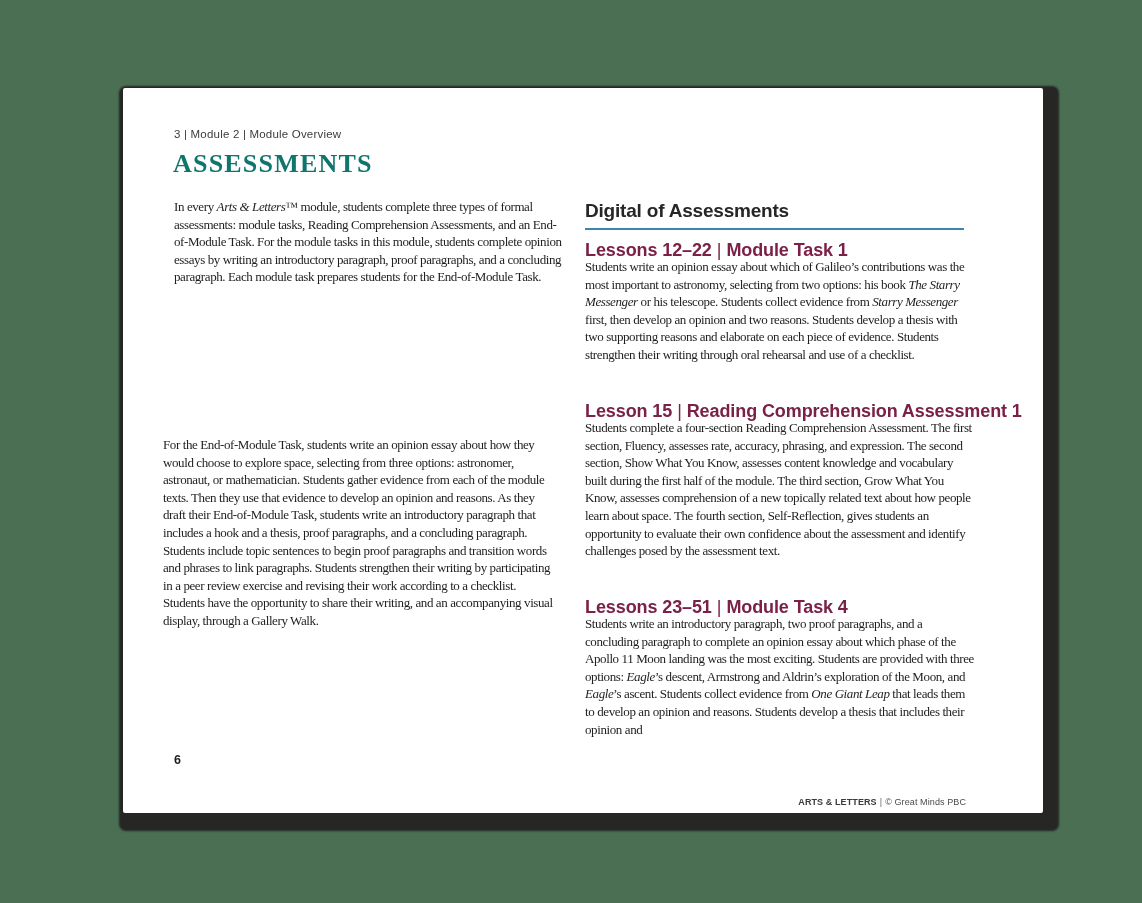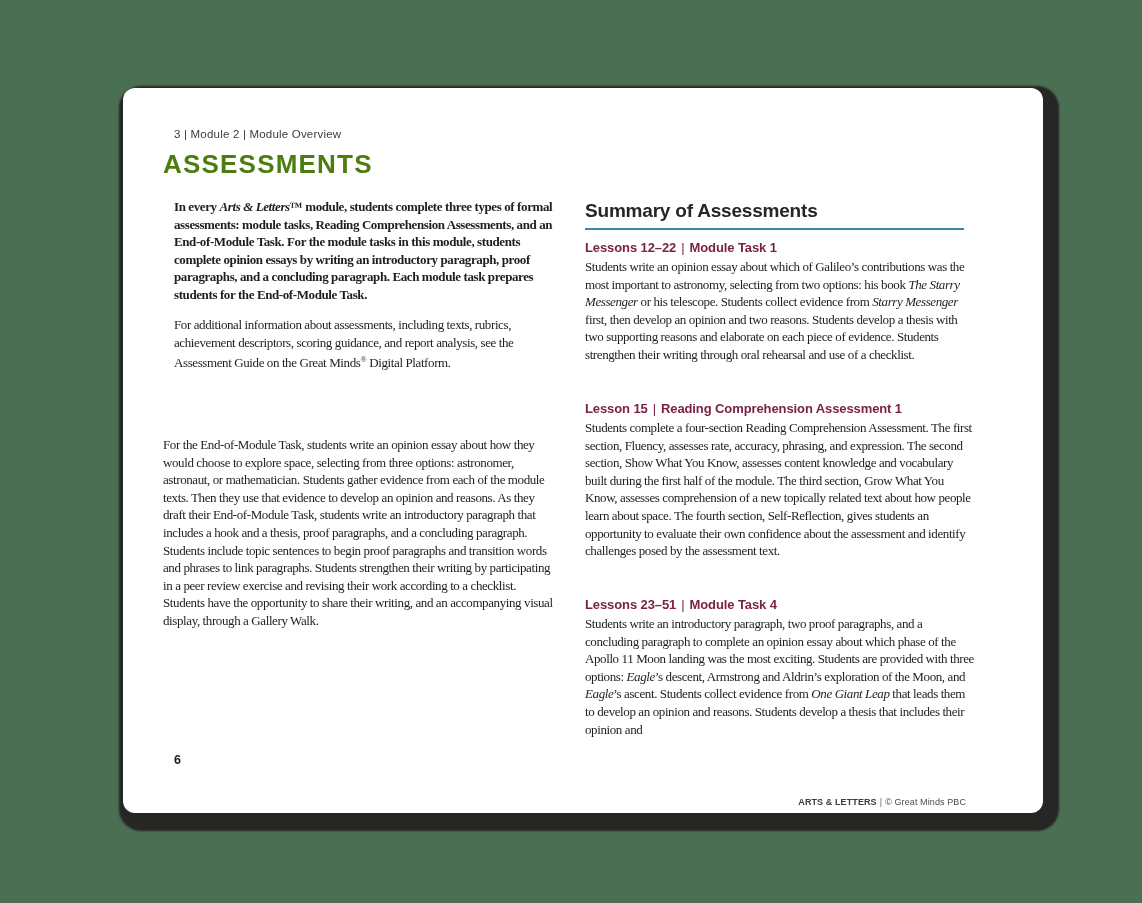--- a/index.html
+++ b/index.html
@@ -7,57 +7,57 @@
   body {
     background:#4a6f52;
     font-family:"Liberation Sans", sans-serif;
     position:relative;
     overflow:hidden;
   }
   .page {
     position:absolute; left:123px; top:88px;
     width:920px; height:725px;
     background:#ffffff;
-    border-radius:12px;
+    border-radius:2px;
     box-shadow:6px 8px 2px 10px #262624;
   }
   .abs { position:absolute; }
   .breadcrumb {
     left:51px; top:40px;
     font-size:11.5px; color:#3c3c3c; letter-spacing:.2px;
   }
   .page-title {
-    left:40px; top:61px;
-    font-size:26px; font-weight:800; color:#4d7c0f; letter-spacing:1.2px;
+    left:50px; top:61px;
+    font-size:26px; font-weight:800; color:#0f766e; letter-spacing:1.2px;font-family:Liberation Serif, serif;
   }
   .serif {
     font-family:"Liberation Serif", serif;
     font-size:13px; line-height:17.6px; letter-spacing:-.4px;
     color:#1e1e1e; width:392px;
   }
   .serif em { font-style:italic; }
   .sup { vertical-align:super; font-size:8px; letter-spacing:0; }
   .col-heading {
     font-size:19px; color:#262626; width:379px;
     padding-bottom:6px; border-bottom:2px solid #3c86ad;
     white-space:nowrap; letter-spacing:-.2px;
   }
   .col-heading .pipe { color:#3c86ad; padding:0 7px; font-weight:300; }
   .lesson-heading {
-    font-size:13px; font-weight:bold; color:#7b2147; letter-spacing:-.1px;
+    font-size:18px; font-weight:bold; color:#7b2147; letter-spacing:-.1px;
     white-space:nowrap;
   }
   .lesson-heading .pipe { font-weight:400; padding:0 5px; }
   .footer-num { left:51px; top:665px; font-size:12.5px; font-weight:bold; color:#1e1e1e; }
   .footer-right { right:77px; top:673px; font-size:9px; color:#4b4b4b; letter-spacing:.1px;margin-top:36px; }
   .footer-right .brand { font-weight:bold; color:#3a3a3a; }
   .footer-right .pipe { padding:0 3px; color:#6a6a6a; }
 
   
-  .intro-para       { left:51px;  top:110px;font-weight:bold; }
+  .intro-para       { left:51px;  top:110px; }
   .additional-para  { left:51px;  top:228px; }
   .eom-heading      { left:51px;  top:305px; }
   .eom-body         { left:40px;  top:348px; }
   .summary-heading  { left:462px; top:112px; }
   .s1-label { left:462px; top:152px; }
   .s1-body  { left:462px; top:170px; }
   .s2-label { left:462px; top:313px;text-align:center; }
   .s2-body  { left:462px; top:331px; }
   .s3-label { left:462px; top:509px; }
   .s3-body  { left:462px; top:527px; }
@@ -66,26 +66,25 @@
 <body>
 
 <div class="page">
 
   <div class="abs breadcrumb">3 | Module 2 | Module Overview</div>
 
   <h1 class="abs page-title">ASSESSMENTS</h1>
 
   <p class="abs serif intro-para"><span>In every </span><em>Arts &amp; Letters</em><span>™ module, students complete three types of formal assessments: module tasks, Reading Comprehension Assessments, and an End-of-Module Task. For the module tasks in this module, students complete opinion essays by writing an introductory paragraph, proof paragraphs, and a concluding paragraph. Each module task prepares students for the End-of-Module Task.</span></p>
 
-  <p class="abs serif additional-para"><span>For additional information about assessments, including texts, rubrics, achievement descriptors, scoring guidance, and report analysis, see the Assessment Guide on the Great Minds</span><span class="sup">®</span><span> Digital Platform.</span></p>
 
 
   <p class="abs serif eom-body"><span>For the End-of-Module Task, students write an opinion essay about how they would choose to explore space, selecting from three options: astronomer, astronaut, or mathematician. Students gather evidence from each of the module texts. Then they use that evidence to develop an opinion and reasons. As they draft their End-of-Module Task, students write an introductory paragraph that includes a hook and a thesis, proof paragraphs, and a concluding paragraph. Students include topic sentences to begin proof paragraphs and transition words and phrases to link paragraphs. Students strengthen their writing by participating in a peer review exercise and revising their work according to a checklist. Students have the opportunity to share their writing, and an accompanying visual display, through a Gallery Walk.</span></p>
 
-  <h2 class="abs col-heading summary-heading">Summary of Assessments</h2>
+  <h2 class="abs col-heading summary-heading">Digital of Assessments</h2>
 
   <h3 class="abs lesson-heading s1-label">
     <span>Lessons 12–22</span><span class="pipe">|</span><span>Module Task 1</span>
   </h3>
   <p class="abs serif s1-body"><span>Students write an opinion essay about which of Galileo’s contributions was the most important to astronomy, selecting from two options: his book </span><em>The Starry Messenger</em><span> or his telescope. Students collect evidence from </span><em>Starry Messenger</em><span> first, then develop an opinion and two reasons. Students develop a thesis with two supporting reasons and elaborate on each piece of evidence. Students strengthen their writing through oral rehearsal and use of a checklist.</span></p>
 
   <h3 class="abs lesson-heading s2-label">
     <span>Lesson 15</span><span class="pipe">|</span><span>Reading Comprehension Assessment 1</span>
   </h3>
   <p class="abs serif s2-body"><span>Students complete a four-section Reading Comprehension Assessment. The first section, Fluency, assesses rate, accuracy, phrasing, and expression. The second section, Show What You Know, assesses content knowledge and vocabulary built during the first half of the module. The third section, Grow What You Know, assesses comprehension of a new topically related text about how people learn about space. The fourth section, Self-Reflection, gives students an opportunity to evaluate their own confidence about the assessment and identify challenges posed by the assessment text.</span></p>

